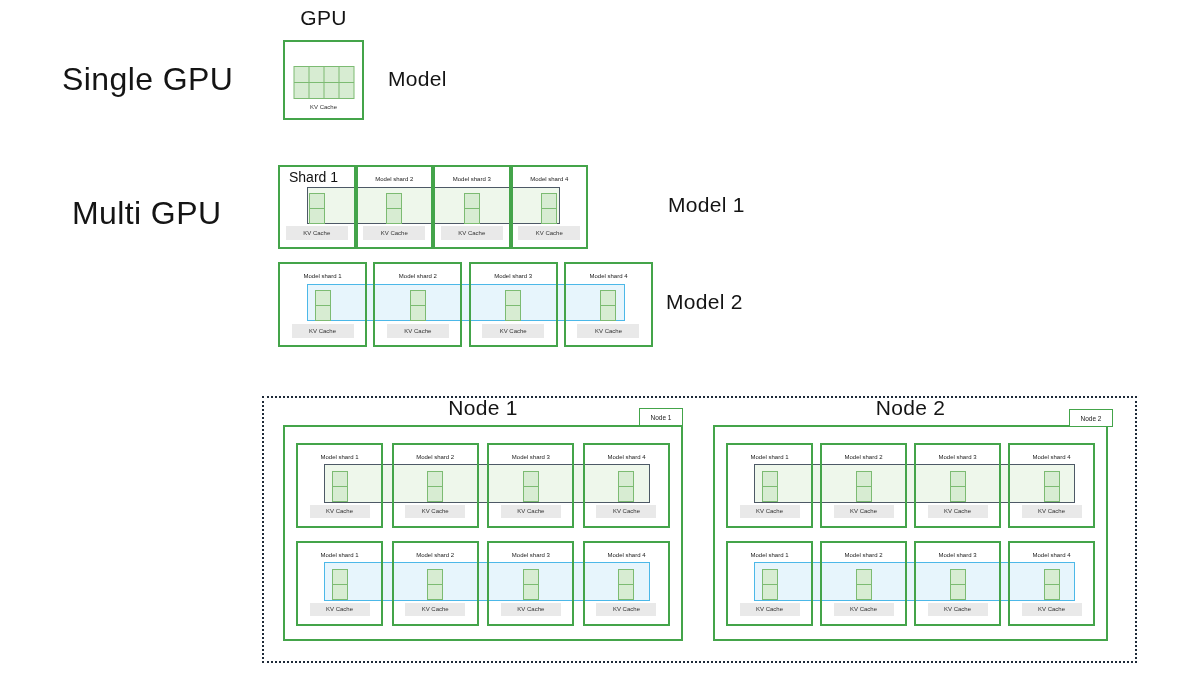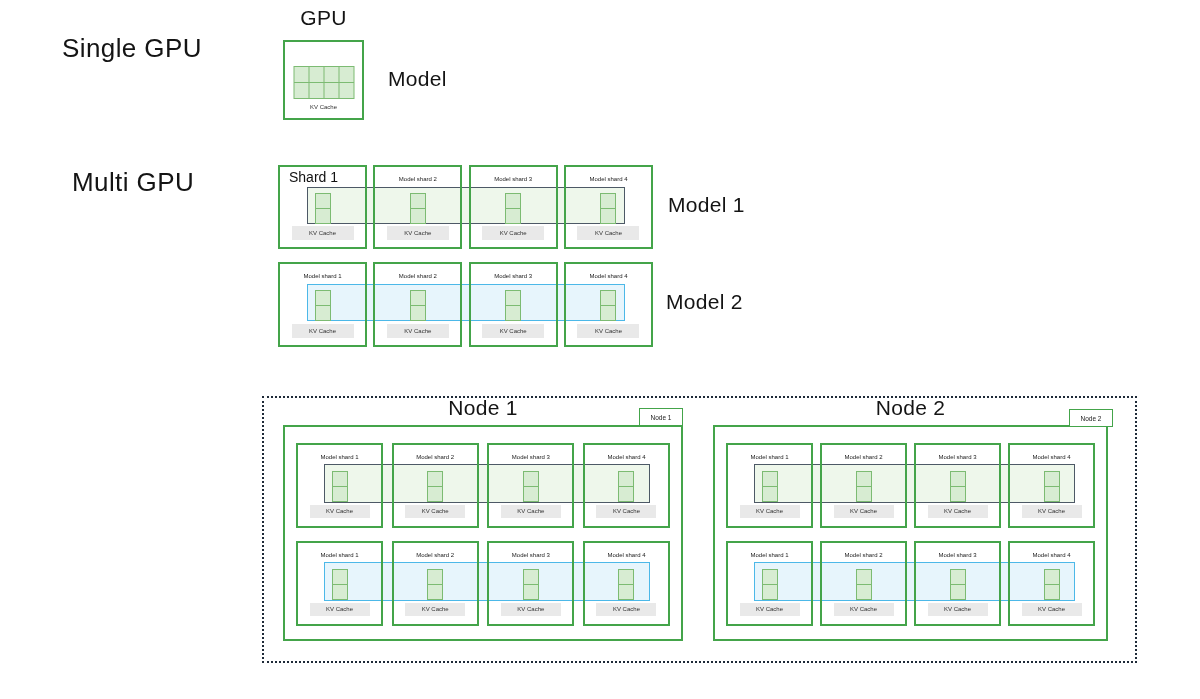--- a/index.html
+++ b/index.html
@@ -4,21 +4,21 @@
 <style>
   html,body { margin:0; padding:0; background:#ffffff; }
   .canvas {
     position:relative; width:1200px; height:699px; background:#fff;
     font-family:"Liberation Sans", sans-serif; color:var(--text,#141414);
     overflow:hidden;
   }
   .canvas * { box-sizing:border-box; }
   .abs { position:absolute; }
 
-  .section-label { font-size:26px; letter-spacing:.4px; color:#141414; white-space:pre; }
+  .section-label { font-size:32px; letter-spacing:.4px; color:#141414; white-space:pre;margin-top:28px; }
   .heading { font-size:21px; letter-spacing:.3px; color:#141414; text-align:center; }
 
   
   .sbox { border:2.5px solid var(--green,#44a44a); background:#fff; }
   .sgrid {
     position:absolute; top:24px; left:50%; transform:translateX(-50%);
     display:grid; grid-template-columns:repeat(4,14px); grid-auto-rows:15px;
     gap:1px; padding:1px; background:var(--cell-border,#7cbb72);
   }
   .sgrid div { background:var(--cell-fill,#d7ecd2); }
@@ -82,21 +82,21 @@
         <div></div>
     </div>
     <div class="kv-plain">KV Cache</div>
   </div>
 
   <div class="abs heading" style="left:388px; top:67px;">Model</div>
 
   <div class="abs section-label" style="left:72px; top:167px;">Multi GPU</div>
 
 
-  <div class="row mrow" style="left:278px; top:165px; width:375px; height:84px;">
+  <div class="row mrow" style="left:278px; top:165px; width:310px; height:84px;">
     <div class="band dark"></div>
     <div class="gbox">
       <div class="shard big">Shard 1</div>
       <div class="cellstack">
           <div></div>
           <div></div>
         </div>
       <div class="kvbox">KV Cache</div>
     </div>
     <div class="gbox">

